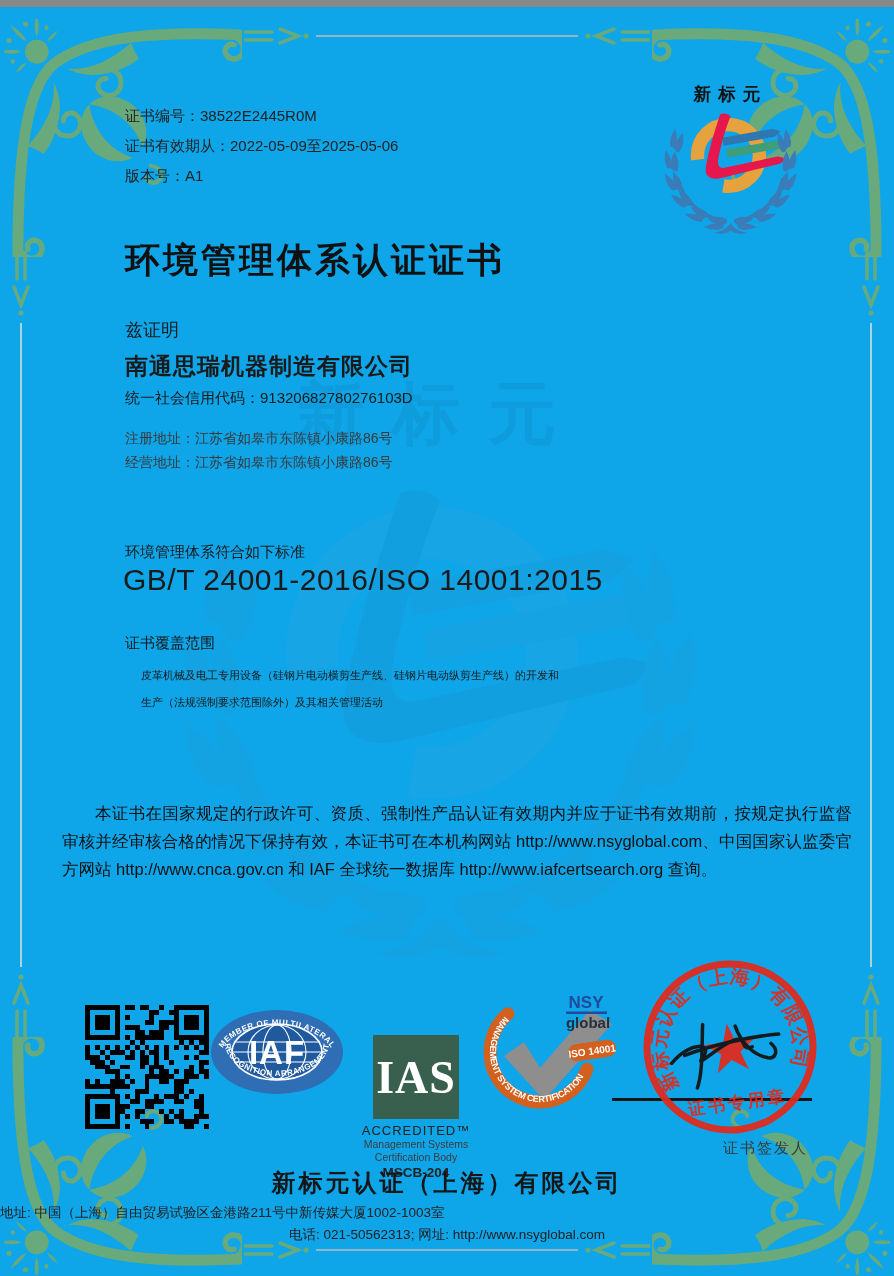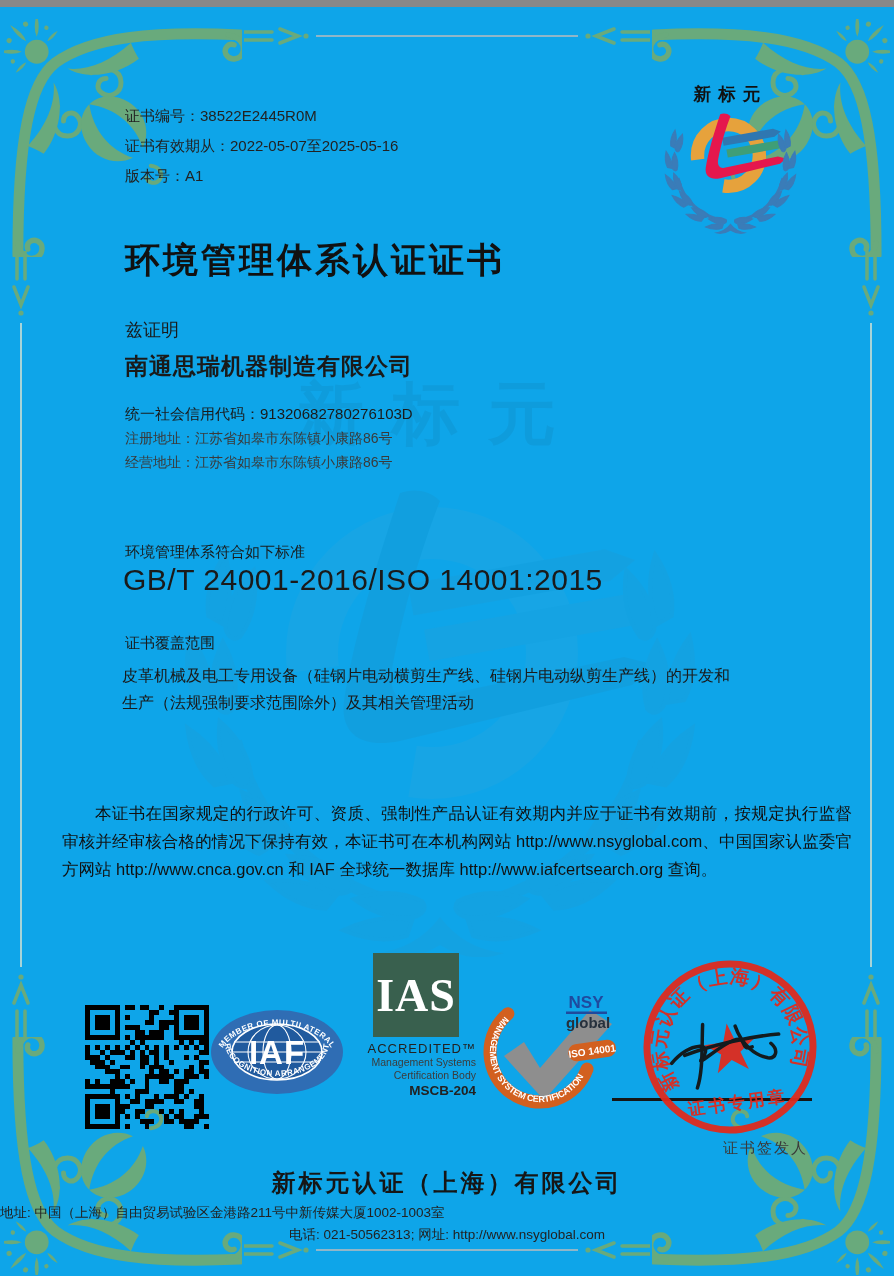--- a/index.html
+++ b/index.html
@@ -19,32 +19,32 @@
   
   .watermark{position:absolute;left:120px;top:350px;width:640px;height:600px;
              opacity:.055;filter:grayscale(1);z-index:0;pointer-events:none;}
   
   .z{z-index:2;}
   .meta{left:125px;top:94px;font-size:15px;line-height:30px;color:#222;}
   .brand-logo{left:648px;top:72px;width:165px;height:155px;}
   .title{left:125px;top:230px;font-size:35px;font-weight:700;letter-spacing:3px;color:#111;}
   .certify-intro{left:125px;top:311px;font-size:18px;}
   .company{left:125px;top:344px;font-size:23px;font-weight:700;letter-spacing:1px;}
-  .credit{left:125px;top:398px;font-size:15px;}
+  .credit{left:125px;top:382px;font-size:15px;}
   .addr{left:125px;top:419px;font-size:14px;line-height:24px;color:#3a3a3a;}
   .std-heading{left:125px;top:536px;font-size:15px;}
   .std-code{left:123px;top:556px;font-size:30px;font-weight:400;letter-spacing:.5px;}
   .scope-heading{left:125px;top:627px;font-size:15px;}
-  .scope{left:122px;top:655px;font-size:16px;line-height:27px;width:700px;}
+  .scope{left:141px;top:655px;font-size:11px;line-height:27px;width:700px;}
   .notice{left:62px;top:792px;width:790px;font-size:16.5px;line-height:28px;
           text-align:justify;text-indent:2em;color:#111;}
   
   .qr{left:85px;top:998px;width:124px;height:124px;}
   .iaf{left:209px;top:1002px;width:136px;height:86px;}
-  .ias{left:356px;top:946px;width:120px;text-align:right;}
+  .ias{left:356px;top:1028px;width:120px;text-align:center;}
   .ias-square{width:86px;height:84px;margin:0 auto;background:#39604e;display:flex;
               align-items:center;justify-content:center;}
   .ias-square span{font-family:"Liberation Serif","DejaVu Serif",serif;font-weight:700;
                    font-size:46px;color:#fff;letter-spacing:1px;}
   .ias-l1{margin-top:4px;font-size:13px;letter-spacing:1px;color:#222;}
   .ias-l2{font-size:10.5px;color:#3c3c3c;line-height:13px;}
   .ias-l4{font-size:13.5px;font-weight:700;color:#222;margin-top:1px;}
   .nsy{left:477px;top:983px;width:142px;height:128px;}
   .seal{left:640px;top:950px;width:180px;height:180px;transform:rotate(-8deg);opacity:.95;}
   .sig-line{left:612px;top:1091px;width:200px;height:2.5px;background:#161616;}
@@ -168,21 +168,21 @@
     </svg>
   <svg class="v-conn left">
       <use href="#vconn-sym"></use>
     </svg>
   <svg class="v-conn right">
       <use href="#vconn-sym"></use>
     </svg>
 
   <div class="abs z meta">
     <div>证书编号：38522E2445R0M</div>
-    <div>证书有效期从：2022-05-07至2025-05-16</div>
+    <div>证书有效期从：2022-05-09至2025-05-06</div>
     <div>版本号：A1</div>
   </div>
 
   <svg class="abs z brand-logo">
     <use href="#brand-logo"></use>
   </svg>
 
   <div class="abs z title">环境管理体系认证证书</div>
   <div class="abs z certify-intro">兹证明</div>
   <div class="abs z company">南通思瑞机器制造有限公司</div>

